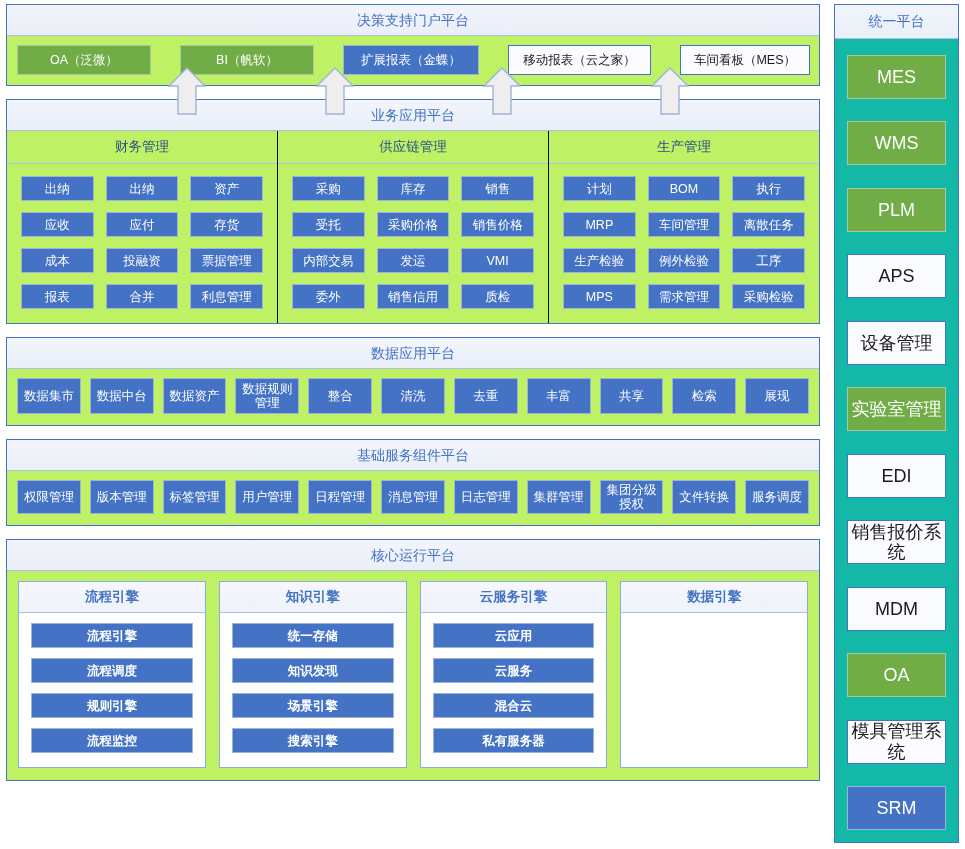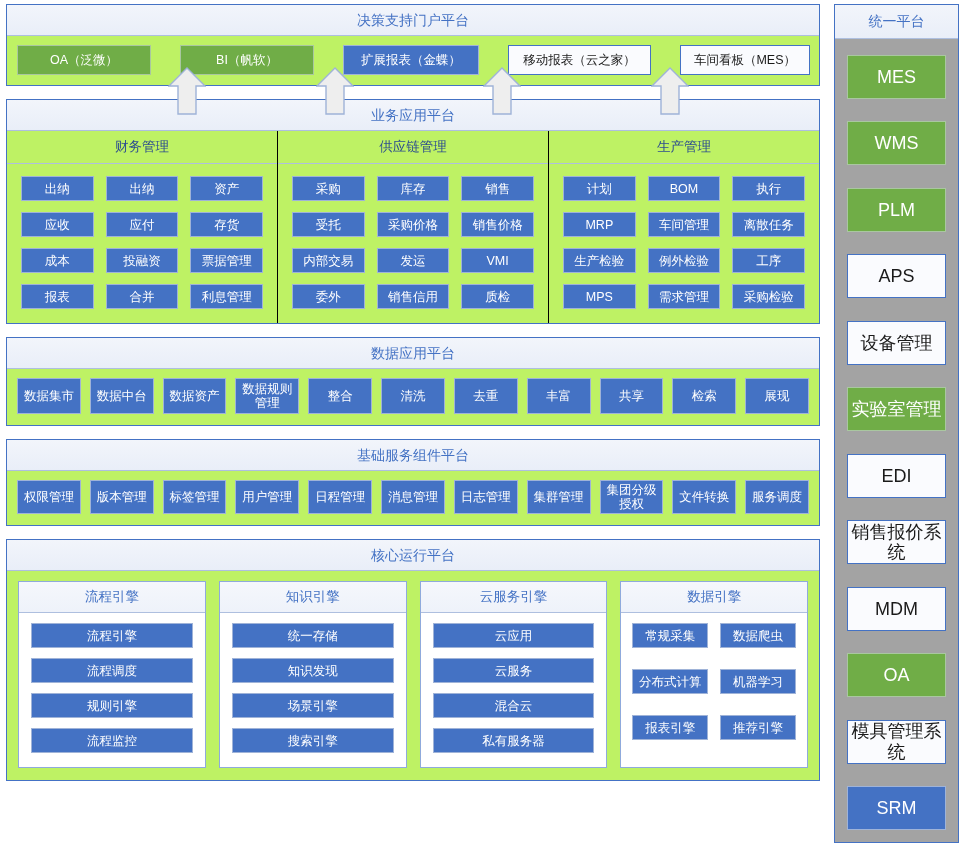--- a/index.html
+++ b/index.html
@@ -150,20 +150,21 @@
     flex: 1 1 0;
     height: 36px;
   }
   .strip.services .tile { height: 34px; }
 
   
   .core-body {
     display: flex;
     gap: 13px;
     padding: 10px 11px 12px 11px;
+    font-weight: bold;
   }
   .engine {
     flex: 1 1 0;
     border: 1px solid #8faadc;
     background: #ffffff;
     box-sizing: border-box;
   }
   .engine-head {
     height: 30px;
     line-height: 30px;
@@ -183,21 +184,21 @@
   .engine-body.grid2 {
     display: grid;
     grid-template-columns: 1fr 1fr;
     gap: 21px 12px;
     padding: 10px 11px 14px 11px;
   }
 
   
   .side-panel {
     border: 1px solid #4472c4;
-    background: #a3a3a3;
+    background: #14b8a6;
     box-sizing: border-box;
     height: 100%;
     display: flex;
     flex-direction: column;
   }
   .side-head {
     height: 33px;
     line-height: 33px;
     text-align: center;
     font-size: 14px;
@@ -368,28 +369,20 @@
             <div class="engine-head">云服务引擎</div>
             <div class="engine-body">
               <div class="tile blue">云应用</div>
               <div class="tile blue">云服务</div>
               <div class="tile blue">混合云</div>
               <div class="tile blue">私有服务器</div>
             </div>
           </div>
           <div class="engine">
             <div class="engine-head">数据引擎</div>
-            <div class="engine-body grid2">
-              <div class="tile blue">常规采集</div>
-              <div class="tile blue">数据爬虫</div>
-              <div class="tile blue">分布式计算</div>
-              <div class="tile blue">机器学习</div>
-              <div class="tile blue">报表引擎</div>
-              <div class="tile blue">推荐引擎</div>
-            </div>
           </div>
         </div>
     </div>
 
   </div>
 
   <div class="right-col">
     <div class="side-panel">
       <div class="side-head">统一平台</div>
       <div class="side-body" id="side-body">

